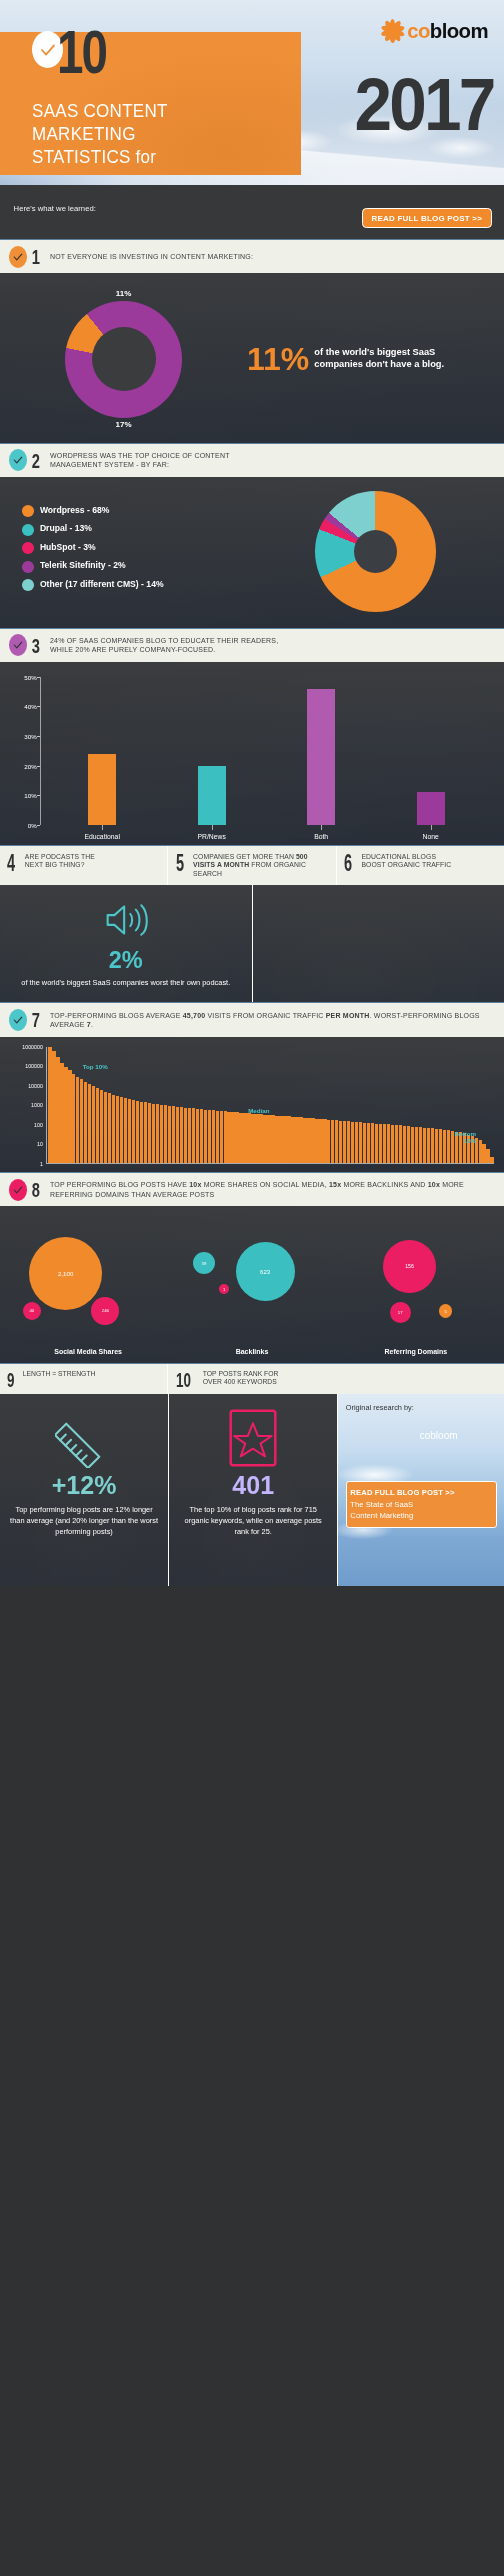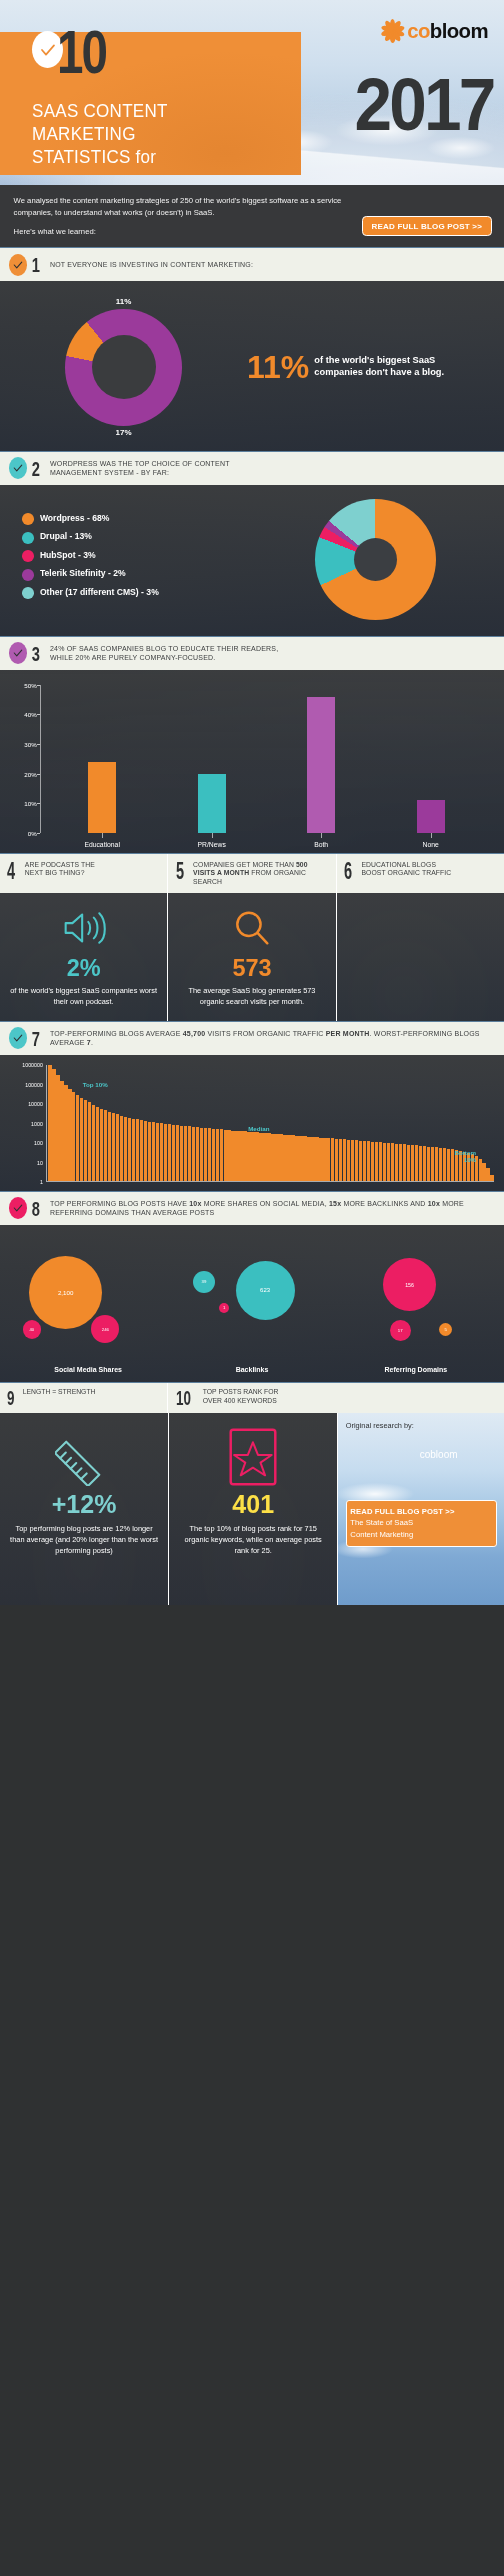--- a/index.html
+++ b/index.html
@@ -271,21 +271,20 @@
           <span style="width: 5.7px; height: 12px; margin-left: -2.9px; margin-top: -12px; transform: rotate(216deg);"></span>
           <span style="width: 5.7px; height: 12px; margin-left: -2.9px; margin-top: -12px; transform: rotate(252deg);"></span>
           <span style="width: 5.7px; height: 12px; margin-left: -2.9px; margin-top: -12px; transform: rotate(288deg);"></span>
           <span style="width: 5.7px; height: 12px; margin-left: -2.9px; margin-top: -12px; transform: rotate(324deg);"></span>
         </div>
       <div class="word"><span class="co">co</span><span class="bloom">bloom</span></div>
     </div>
   </div>
 
   <div class="intro">
-    <p>We analysed the content marketing strategies of 250 of the world's biggest software as a service companies, to understand what works (or doesn't) in SaaS.</p>
     <div class="learned">Here's what we learned:</div>
     <div class="cta-btn">READ FULL BLOG POST &gt;&gt;</div>
   </div>
 
   <div class="sec-head">
     <div class="badge" id="badge1" style="background: rgb(239, 143, 55);">
       <svg viewBox="0 0 24 24" fill="none" stroke="#2f3132" stroke-width="2.6" stroke-linecap="round" stroke-linejoin="round">
           <polyline points="3,12 9,19 21,5"></polyline>
         </svg>
     </div>
@@ -336,21 +335,21 @@
           <div class="legend-row">
             <div class="legend-dot" style="background: rgb(236, 30, 99);"></div>
             <div class="legend-label">HubSpot - 3%</div>
           </div>
           <div class="legend-row">
             <div class="legend-dot" style="background: rgb(155, 58, 155);"></div>
             <div class="legend-label">Telerik Sitefinity - 2%</div>
           </div>
           <div class="legend-row">
             <div class="legend-dot" style="background: rgb(126, 208, 207);"></div>
-            <div class="legend-label">Other (17 different CMS) - 3%</div>
+            <div class="legend-label">Other (17 different CMS) - 14%</div>
           </div>
         </div>
       <div class="donut2-col">
         <div class="donut2" id="donut2" style="background: conic-gradient(rgb(241, 138, 43) 0deg, rgb(241, 138, 43) 244.8deg, rgb(59, 191, 192) 244.8deg, rgb(59, 191, 192) 291.6deg, rgb(236, 30, 99) 291.6deg, rgb(236, 30, 99) 302.4deg, rgb(155, 58, 155) 302.4deg, rgb(155, 58, 155) 309.6deg, rgb(126, 208, 207) 309.6deg, rgb(126, 208, 207) 360deg);">
             <div class="hole"></div>
           </div>
       </div>
     </div>
   </div>
 
@@ -429,33 +428,20 @@
         <div class="icon">
           <svg width="44" height="36" viewBox="0 0 72 58" fill="none" stroke="#4cc6c8" stroke-width="3.4" stroke-linejoin="round" stroke-linecap="round">
             <path d="M6 21h11L33 7v44L17 37H6z"></path>
             <path d="M43 19c4 4 4 16 0 20"></path>
               <path d="M52 12c8 8 8 26 0 34"></path>
               <path d="M61 5c12 12 12 40 0 48"></path>
           </svg>
         </div>
         <div class="stat" style="color:#4cc6c8">2%</div>
         <div class="desc">of the world's biggest SaaS companies worst their own podcast.</div>
-      </div>
-    </div>
-    <div class="tcard">
-      <div class="bgp"></div>
-      <div class="c">
-        <div class="icon">
-          <svg width="38" height="38" viewBox="0 0 62 62" fill="none" stroke="#f18a2b" stroke-width="4" stroke-linecap="round">
-            <circle cx="26" cy="25" r="19"></circle>
-              <line x1="40" y1="39" x2="56" y2="56"></line>
-          </svg>
-        </div>
-        <div class="stat" style="color:#f18a2b">573</div>
-        <div class="desc">The average SaaS blog generates 573 organic search visits per month.</div>
       </div>
     </div>
     <div class="tcard">
       <div class="bgp"></div>
     </div>
   </div>
 
   <div class="sec-head">
     <div class="badge" id="badge7" style="background: rgb(76, 198, 200);">
       <svg viewBox="0 0 24 24" fill="none" stroke="#2f3132" stroke-width="2.6" stroke-linecap="round" stroke-linejoin="round">
@@ -685,21 +671,21 @@
 
     <div class="fcard">
       <div class="bgp"></div>
       <div class="c">
         <div class="icon">
           <svg width="52" height="62" viewBox="0 0 84 100" fill="none" stroke="#ec1e63" stroke-width="4" stroke-linejoin="round">
             <rect x="6" y="6" width="72" height="88" rx="4"></rect>
             <polygon points="42,20 52,45 79,45 57,60 66,85 42,70 18,85 27,60 5,45 32,45" transform="scale(.82) translate(9,12)"></polygon>
           </svg>
         </div>
-        <div class="stat" style="color:#fde047">401</div>
+        <div class="stat" style="color:#c4b5fd">401</div>
         <div class="desc">The top 10% of blog posts rank for 715 organic keywords, while on average posts rank for 25.</div>
       </div>
     </div>
 
     <div class="brandcard">
       <div class="sky"></div>
       <div class="skyclouds"></div>
       <div class="c">
         <div class="orig">Original research by:</div>
         <div class="logo2">

